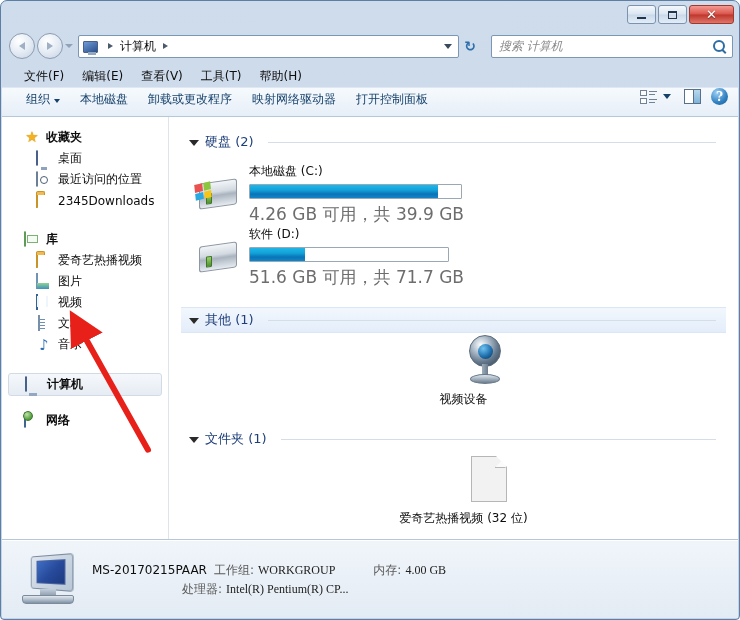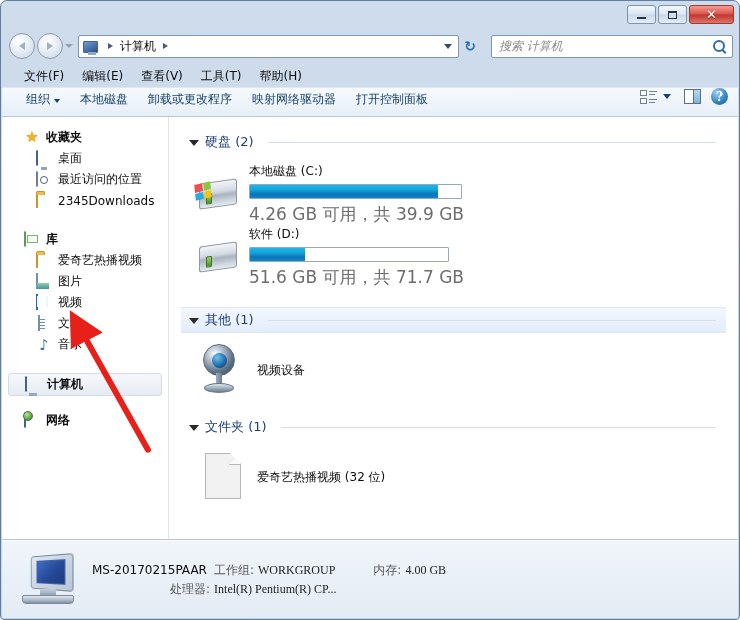--- a/index.html
+++ b/index.html
@@ -365,21 +365,21 @@
     position: absolute; left: 0; top: 8px; width: 16px; height: 16px;
     display: grid; grid-template-columns: 1fr 1fr; grid-template-rows: 1fr 1fr;
     gap: 1px; transform: skewY(-8deg) rotate(-6deg);
   }
   .winflag i { display: block; }
   .winflag i:nth-child(1){ background:#e8534f; }
   .winflag i:nth-child(2){ background:#8cc63f; }
   .winflag i:nth-child(3){ background:#2aa9e0; }
   .winflag i:nth-child(4){ background:#f5c518; }
 
-  .item-row { display: flex; align-items: center; padding: 11px 0 6px 14px; }
+  .item-row { display: flex; align-items: center; padding: 2px 0 6px 14px; flex-direction: column; }
   .item-row .big-icon { flex: 0 0 56px; height: 52px; position: relative; }
   .item-row .item-label { font-size: 12px; color: #0d0d0d; padding-left: 6px; }
 
   
   .webcam-lens {
     position: absolute; left: 8px; top: 0px; width: 32px; height: 32px;
     border-radius: 50%;
     background: radial-gradient(circle at 36% 30%, #ffffff 0%, #b9c6d2 26%, #64788c 60%, #2c3c4c 100%);
     border: 1px solid #5c6c7c;
   }
@@ -703,19 +703,19 @@
     </div>
     <div id="status-text">
       <div class="status-line">
         <span class="st-name">MS-20170215PAAR</span>
         <span class="st-key">工作组:</span>
         <span class="st-val">WORKGROUP</span>
         <span class="st-key" style="margin-left:38px">内存:</span>
         <span class="st-val">4.00 GB</span>
       </div>
       <div class="status-line st-indent">
-        <span class="st-key" style="margin-left:0">处理器:</span>
+        <span class="st-key" style="margin-left:12px">处理器:</span>
         <span class="st-val">Intel(R) Pentium(R) CP...</span>
       </div>
     </div>
   </div>
 
 </div>
 
 </body></html>

